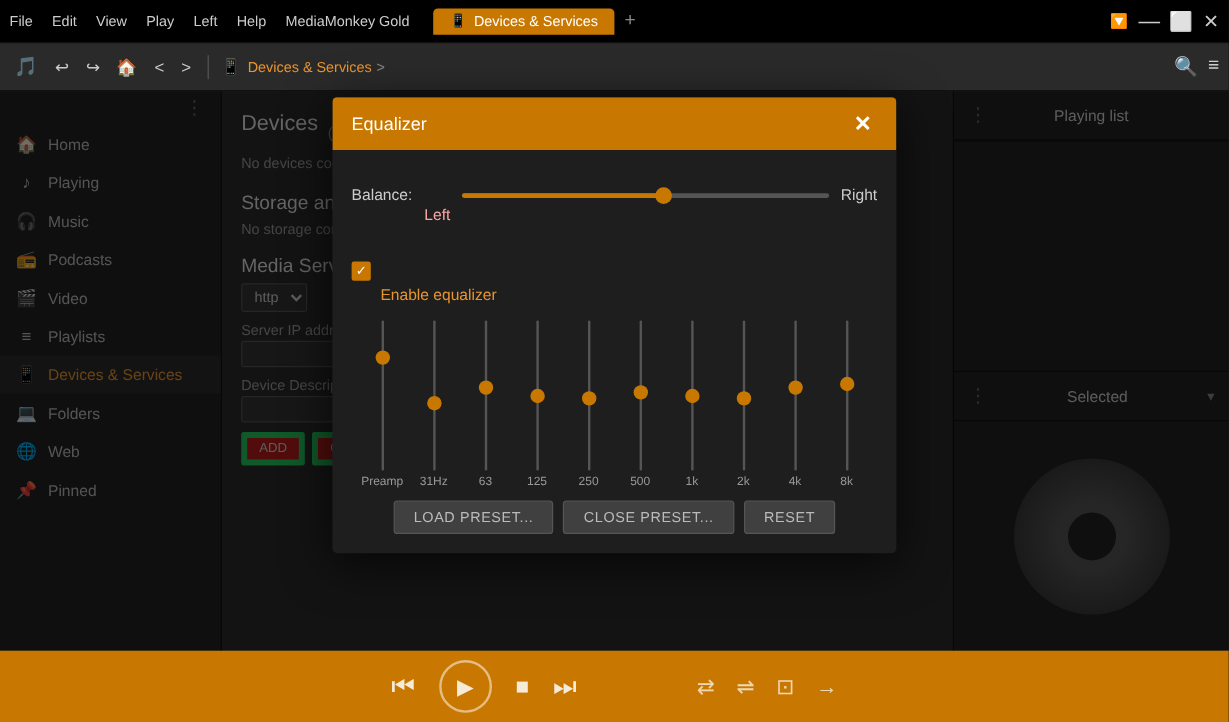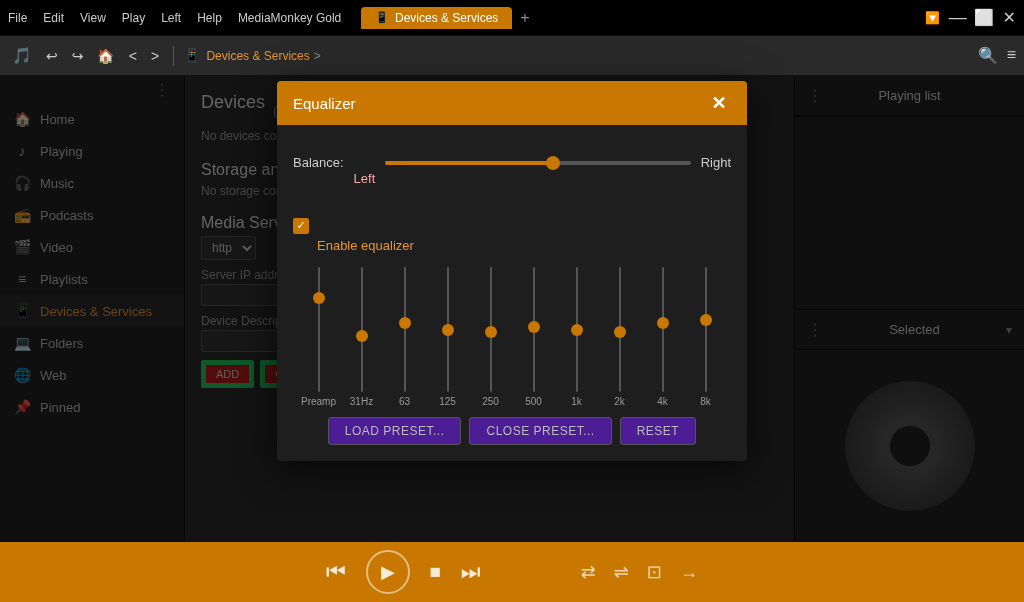--- a/index.html
+++ b/index.html
@@ -182,21 +182,21 @@
     }
     .eq-band-thumb {
       position: absolute; left: 50%; transform: translate(-50%, 50%);
       width: 12px; height: 12px; border-radius: 50%; background: #c87800;
       cursor: pointer;
     }
     .eq-band-label { font-size: 10px; color: #999; margin-top: 4px; text-align: center; }
 
     .eq-actions { display: flex; gap: 8px; margin-top: 10px; justify-content: center; }
     .eq-action-btn {
-      background: #4c1d95; border: 1px solid #555; color: #bbb;
+      background: #404040; border: 1px solid #555; color: #bbb;
       font-size: 12px; padding: 6px 16px; border-radius: 3px; cursor: pointer;
       letter-spacing: 0.5px;
     }
   </style>
 </head>
 <body>
 
 <div class="title-bar">
   <div class="title-menu">
     <span>File</span>

